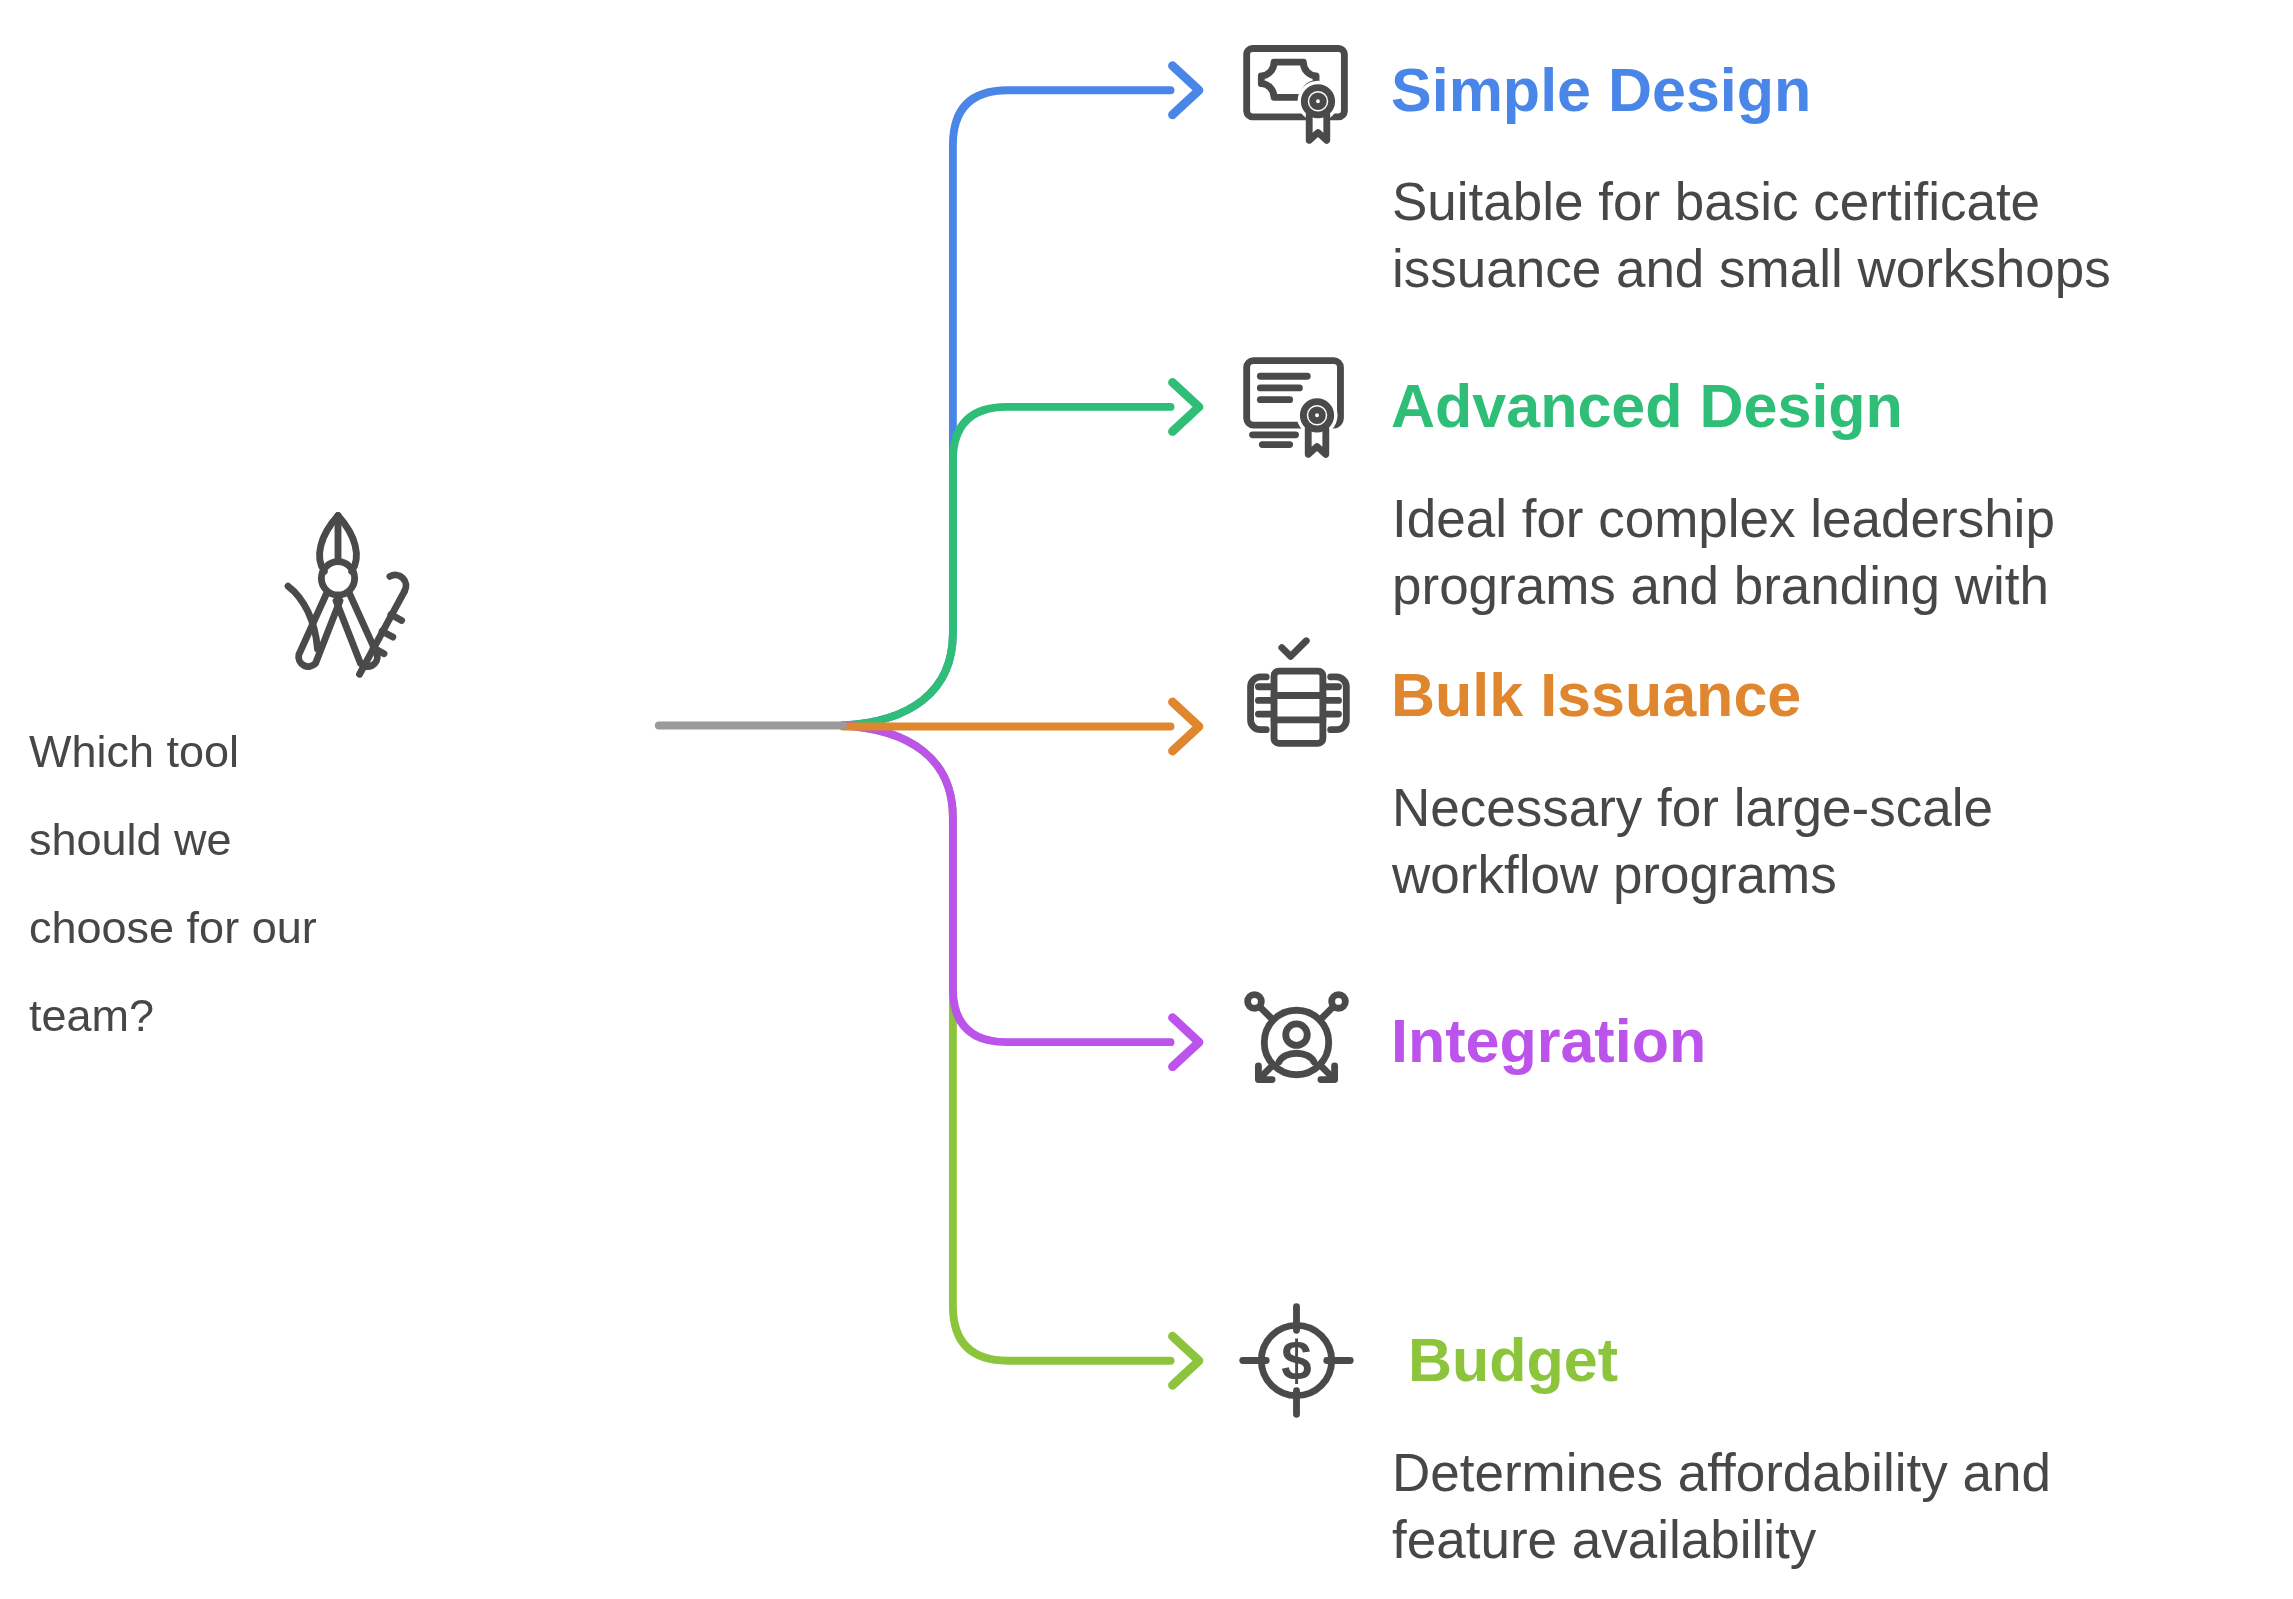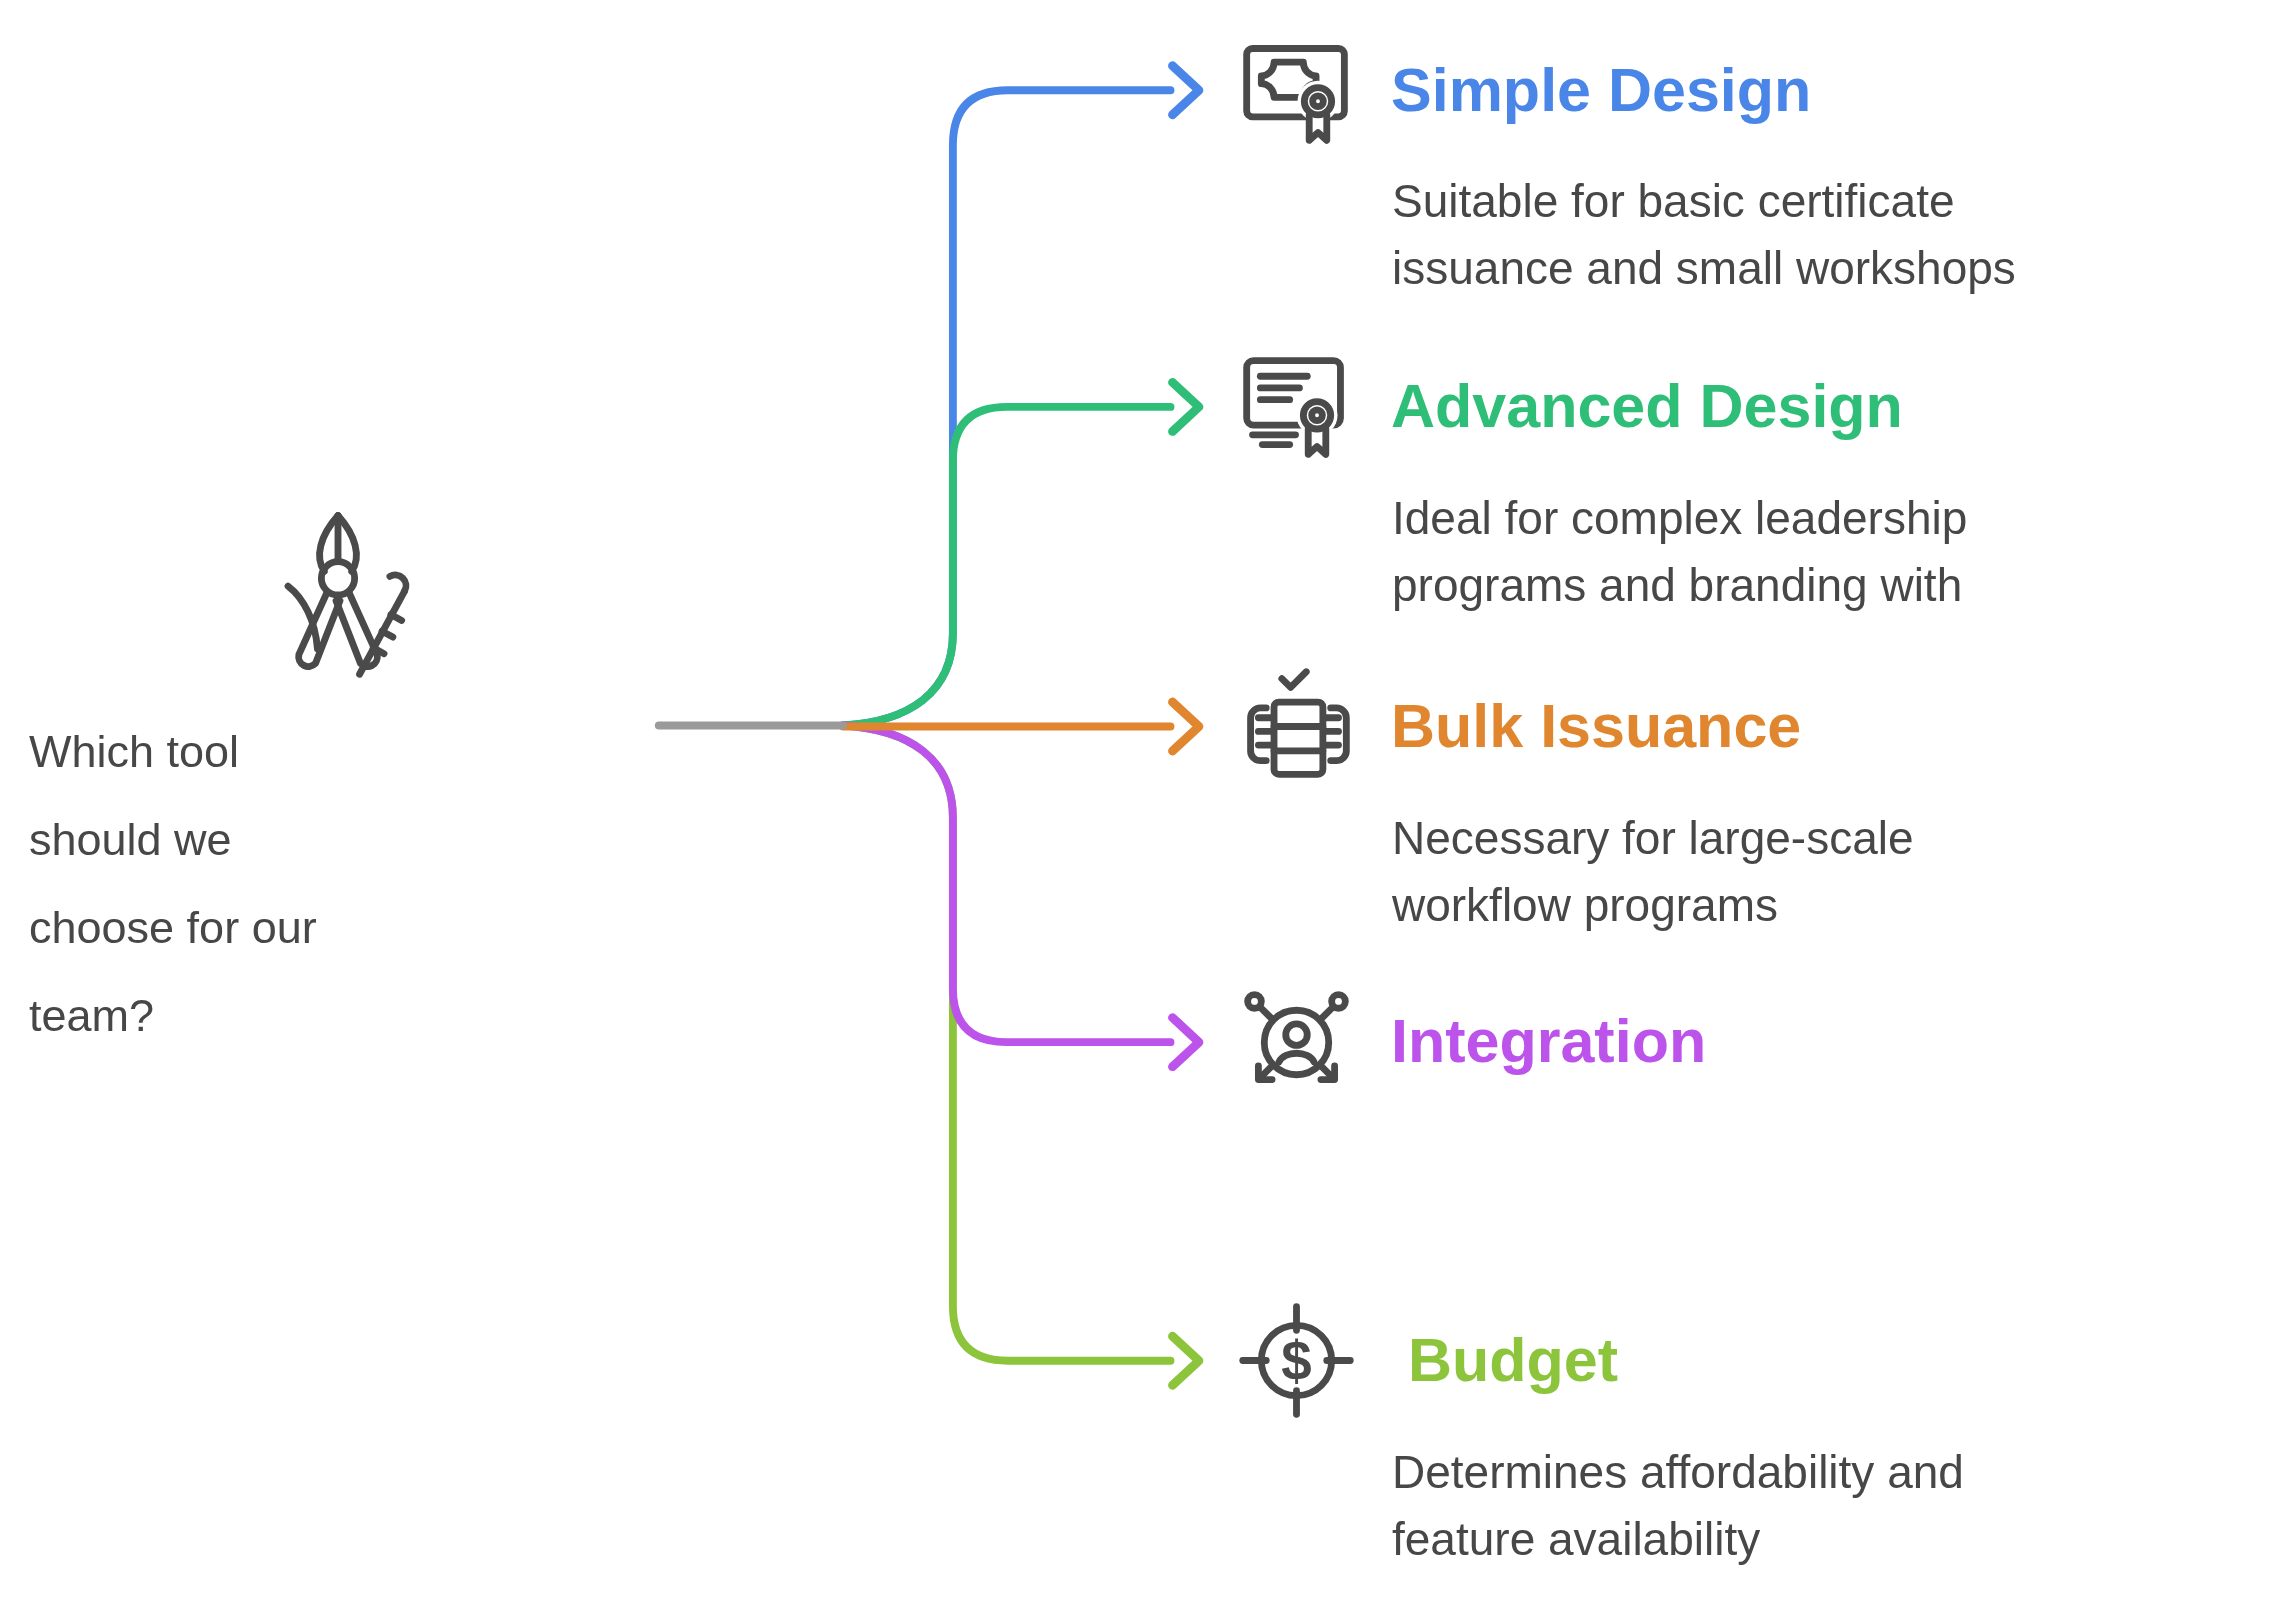--- a/index.html
+++ b/index.html
@@ -24,21 +24,21 @@
   }
 
   
   .item{position:absolute;left:1233px;width:961px;}
   .item-head{display:flex;align-items:center;height:127px;}
   .icon-box{width:127px;height:127px;flex:0 0 127px;}
   .icon-box svg{width:127px;height:127px;display:block;}
   .item-title{margin-left:31px;font-size:61px;font-weight:700;line-height:1;}
   .item-desc{
     margin-left:159px;margin-top:14.7px;
-    font-size:46px;line-height:67px;color:var(--text);white-space:pre-line;
+    font-size:53px;line-height:67px;color:var(--text);white-space:pre-line;
   }
 
   
   .oicon *{stroke:var(--ink);stroke-width:7;fill:none;stroke-linecap:round;stroke-linejoin:round;}
   .oicon .fillmask{fill:#ffffff;}
   .oicon .mask{fill:#ffffff;stroke:none;}
   .oicon text.glyph{stroke:none;fill:var(--ink);font-family:"Liberation Sans",sans-serif;
     font-weight:700;font-size:56px;}
 </style>
 </head>
@@ -114,21 +114,21 @@
         <circle cx="86" cy="74" r="14"></circle>
         <circle cx="86" cy="74" r="5.5"></circle>
       </svg>
     </span>
     <div class="item-title" style="color: rgb(47, 190, 120);">Advanced Design</div>
   </div>
   <div class="item-desc">Ideal for complex leadership
 programs and branding with</div>
 </div>
 
-<div class="item" style="top:663px">
+<div class="item" style="top:632px">
   <div class="item-head">
     <span class="icon-box">
       <svg class="oicon" viewBox="0 0 130 130" xmlns="http://www.w3.org/2000/svg">
         <path d="M50,16 l9,9 L75,9"></path>
         <path d="M34,46 h-6 a10,10 0 0 0 -10,10 v34 a10,10 0 0 0 10,10 h6"></path>
         <line x1="26" y1="56" x2="40" y2="56"></line>
         <line x1="26" y1="70" x2="40" y2="70"></line>
         <line x1="26" y1="84" x2="40" y2="84"></line>
         <path d="M100,46 h6 a10,10 0 0 1 10,10 v34 a10,10 0 0 1 -10,10 h-6"></path>
         <line x1="94" y1="56" x2="108" y2="56"></line>

